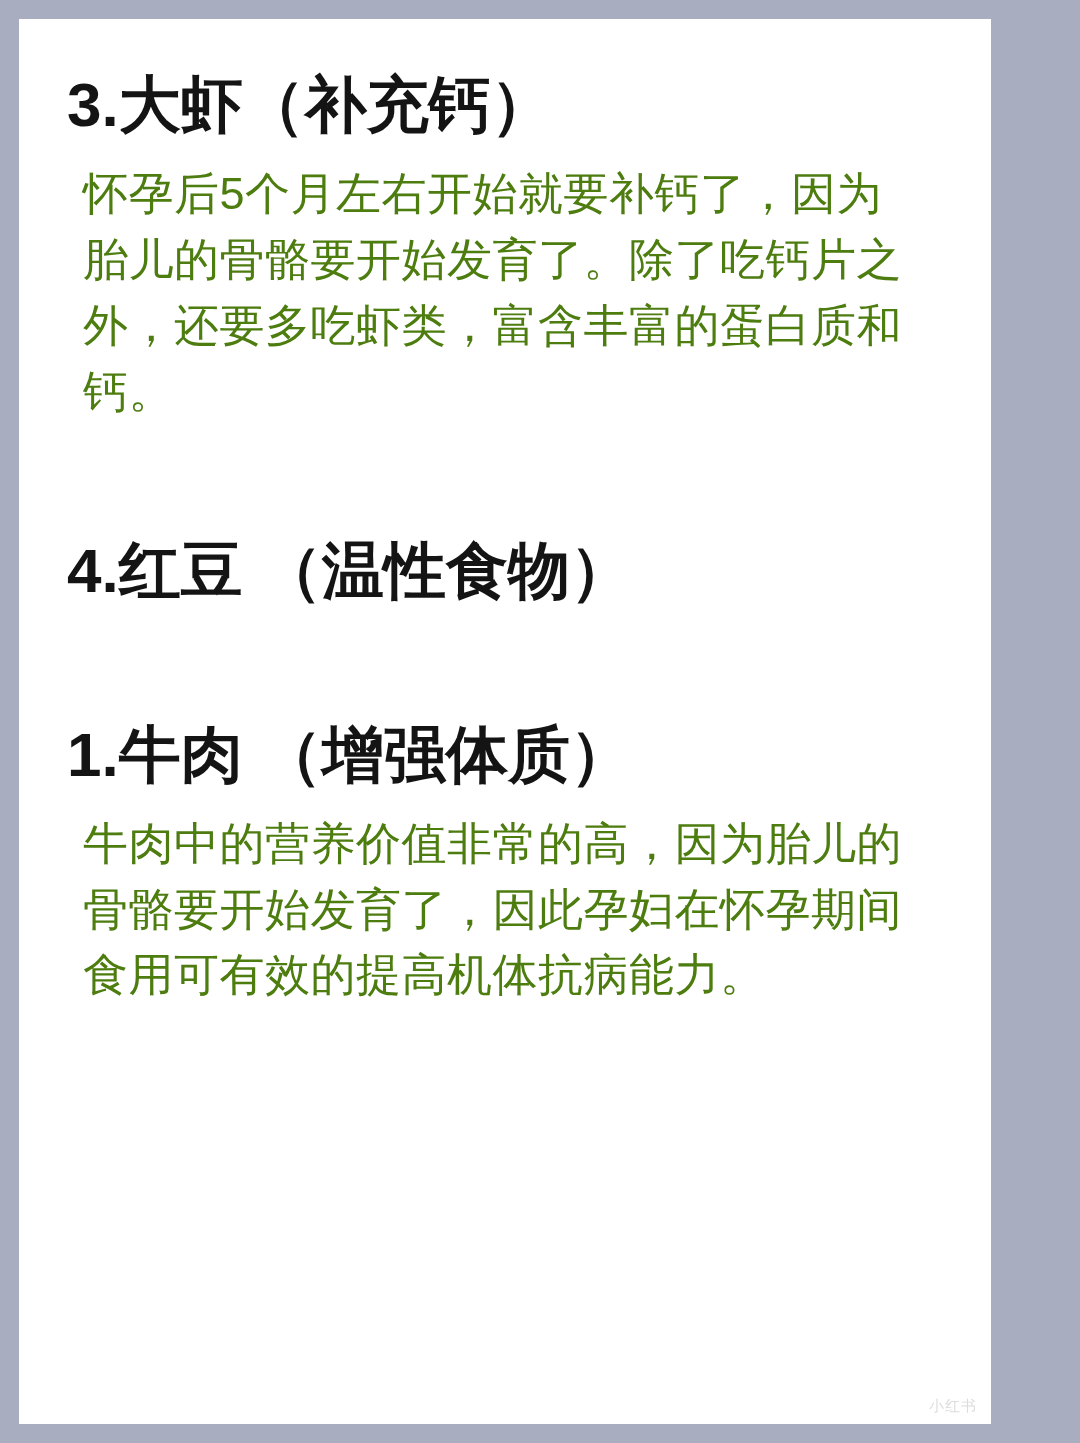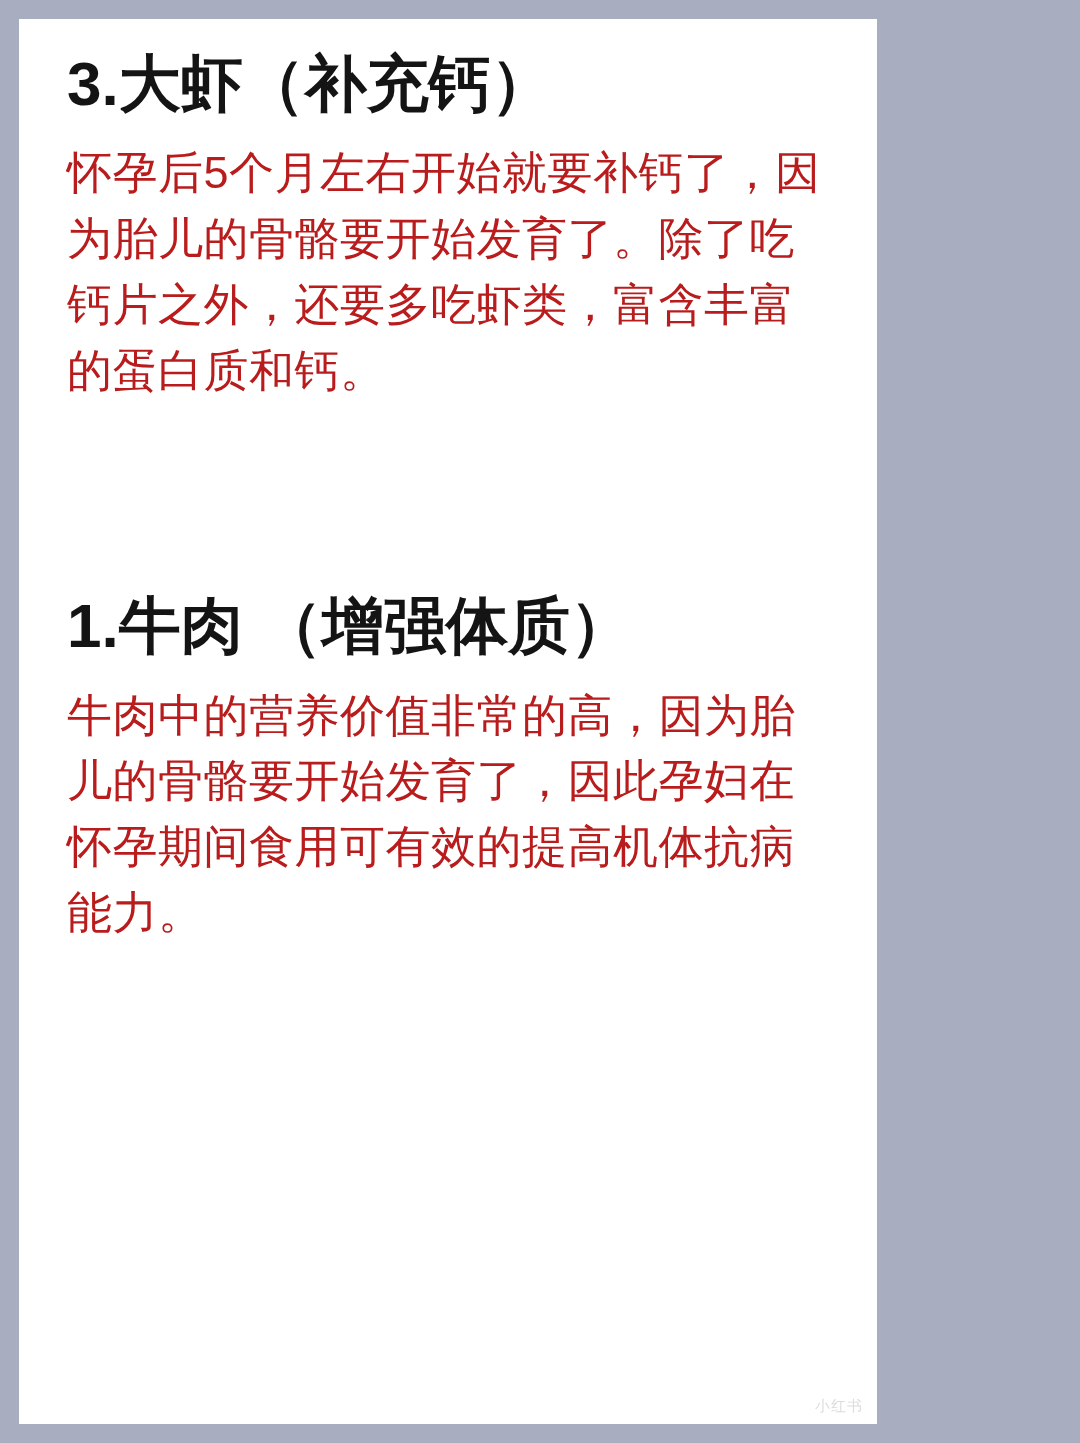--- a/index.html
+++ b/index.html
@@ -10,43 +10,43 @@
     width: 1080px;
     height: 1443px;
     background: #a8aec0;
     font-family: "Liberation Sans", "DejaVu Sans", sans-serif;
     overflow: hidden;
   }
   .page {
     position: absolute;
     left: 19px;
     top: 19px;
-    width: 858px;
+    width: 972px;
     height: 1405px;
     background: #ffffff;
     box-sizing: border-box;
-    padding: 30px 48px 0 48px;
+    padding: 51px 48px 0 48px;
   }
   .section {
     margin-bottom: 0;
   }
   .heading {
     font-size: 62px;
     font-weight: bold;
     color: #141414;
     letter-spacing: 0px;
     line-height: 1.12;
     margin: 0 0 22px 0;
     white-space: nowrap;
   }
   .body-text {
     font-size: 45px;
-    color: #b91c1c;
+    color: #4d7c0f;
     line-height: 1.46;
-    margin: 0;
+    margin: 16px;
     letter-spacing: 0.5px;
   }
   .gap-lg {
     height: 96px;
   }
   .gap-md {
     height: 92px;
   }
   .watermark {
     position: absolute;
@@ -63,20 +63,21 @@
 <div class="page">
 
   <div class="section">
     <h2 class="heading">3.大虾（补充钙）</h2>
     <p class="body-text">怀孕后5个月左右开始就要补钙了，因为胎儿的骨骼要开始发育了。除了吃钙片之外，还要多吃虾类，富含丰富的蛋白质和钙。</p>
   </div>
 
   <div class="gap-lg"></div>
 
   <div class="section">
+    <h2 class="heading">4.红豆 （温性食物）</h2>
   </div>
 
   <div class="gap-md"></div>
 
   <div class="section">
     <h2 class="heading">1.牛肉 （增强体质）</h2>
     <p class="body-text">牛肉中的营养价值非常的高，因为胎儿的骨骼要开始发育了，因此孕妇在怀孕期间食用可有效的提高机体抗病能力。</p>
   </div>
 
   <div class="watermark">小红书</div>

